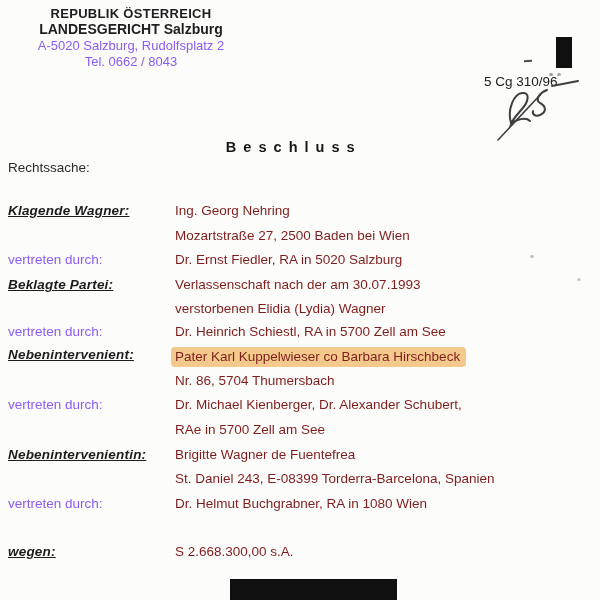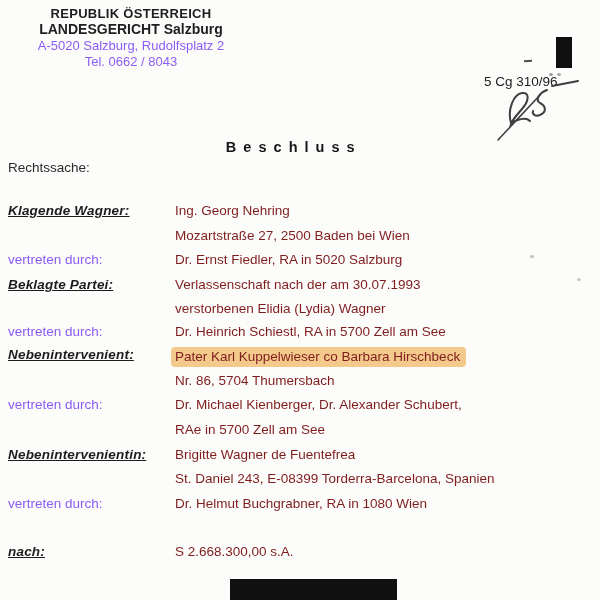--- a/index.html
+++ b/index.html
@@ -134,21 +134,21 @@
     <span class="val">Brigitte Wagner de Fuentefrea</span>
   </div>
   <div class="row" style="top:471px">
     <span class="val">St. Daniel 243, E-08399 Torderra-Barcelona, Spanien</span>
   </div>
   <div class="row" style="top:496px">
     <span class="lbl plain-label">vertreten durch:</span>
     <span class="val">Dr. Helmut Buchgrabner, RA in 1080 Wien</span>
   </div>
   <div class="row" style="top:544px">
-    <span class="lbl party-label">nach:</span>
+    <span class="lbl party-label">wegen:</span>
     <span class="val">S 2.668.300,00 s.A.</span>
   </div>
 
   <div class="mark mark-topright"></div>
   <div class="mark mark-bottom"></div>
   <div class="speck speck1"></div>
   <div class="speck speck2"></div>
   <div class="speck speck3"></div>
   <div class="speck speck4"></div>
 

